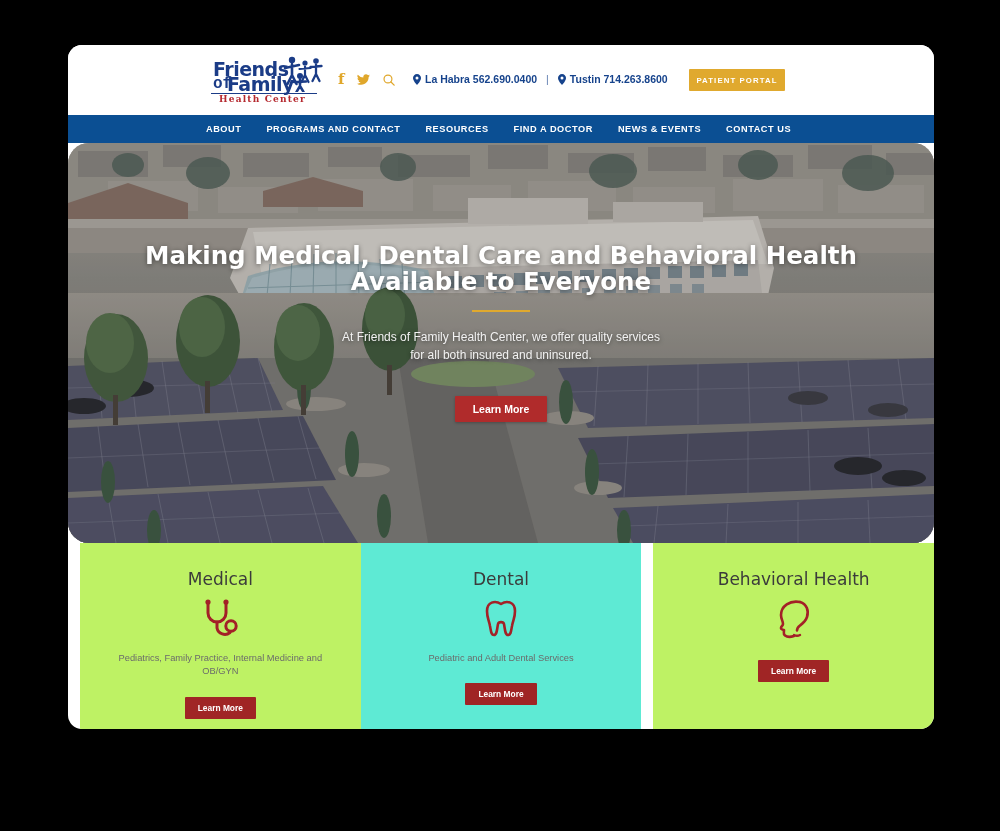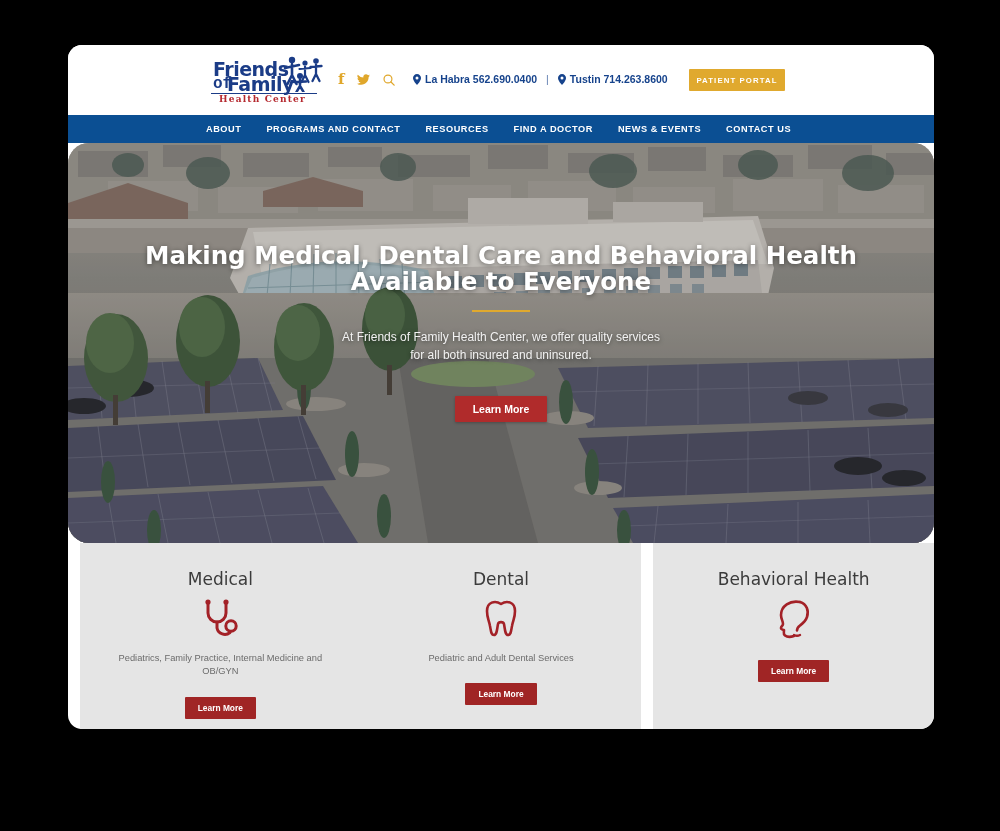--- a/index.html
+++ b/index.html
@@ -172,22 +172,22 @@
   }
 
   
   .cards { display: flex; height: 200px; }
   .card {
     flex: 1;
     padding: 26px 20px 0 20px;
     text-align: center;
     display: flex; flex-direction: column; align-items: center;
   }
-  .card.gray  { background: #e5e5e5; margin-left: 12px; }
-  .card.white { background: #e5e5e5; }
+  .card.gray  { background: #bef264; margin-left: 12px; }
+  .card.white { background: #5eead4; }
   .card-title {
     font-family: "DejaVu Sans", sans-serif;
     font-size: 17px; color: #3b3b3b; font-weight: normal;
   }
   .card-icon { margin: 9px 0 0 0; height: 44px; display: flex; align-items: center; }
   .card-desc {
     font-size: 9.3px; color: #6b6b6b; line-height: 1.45;
     margin-top: 10px; max-width: 255px;
   }
   .card-btn {

